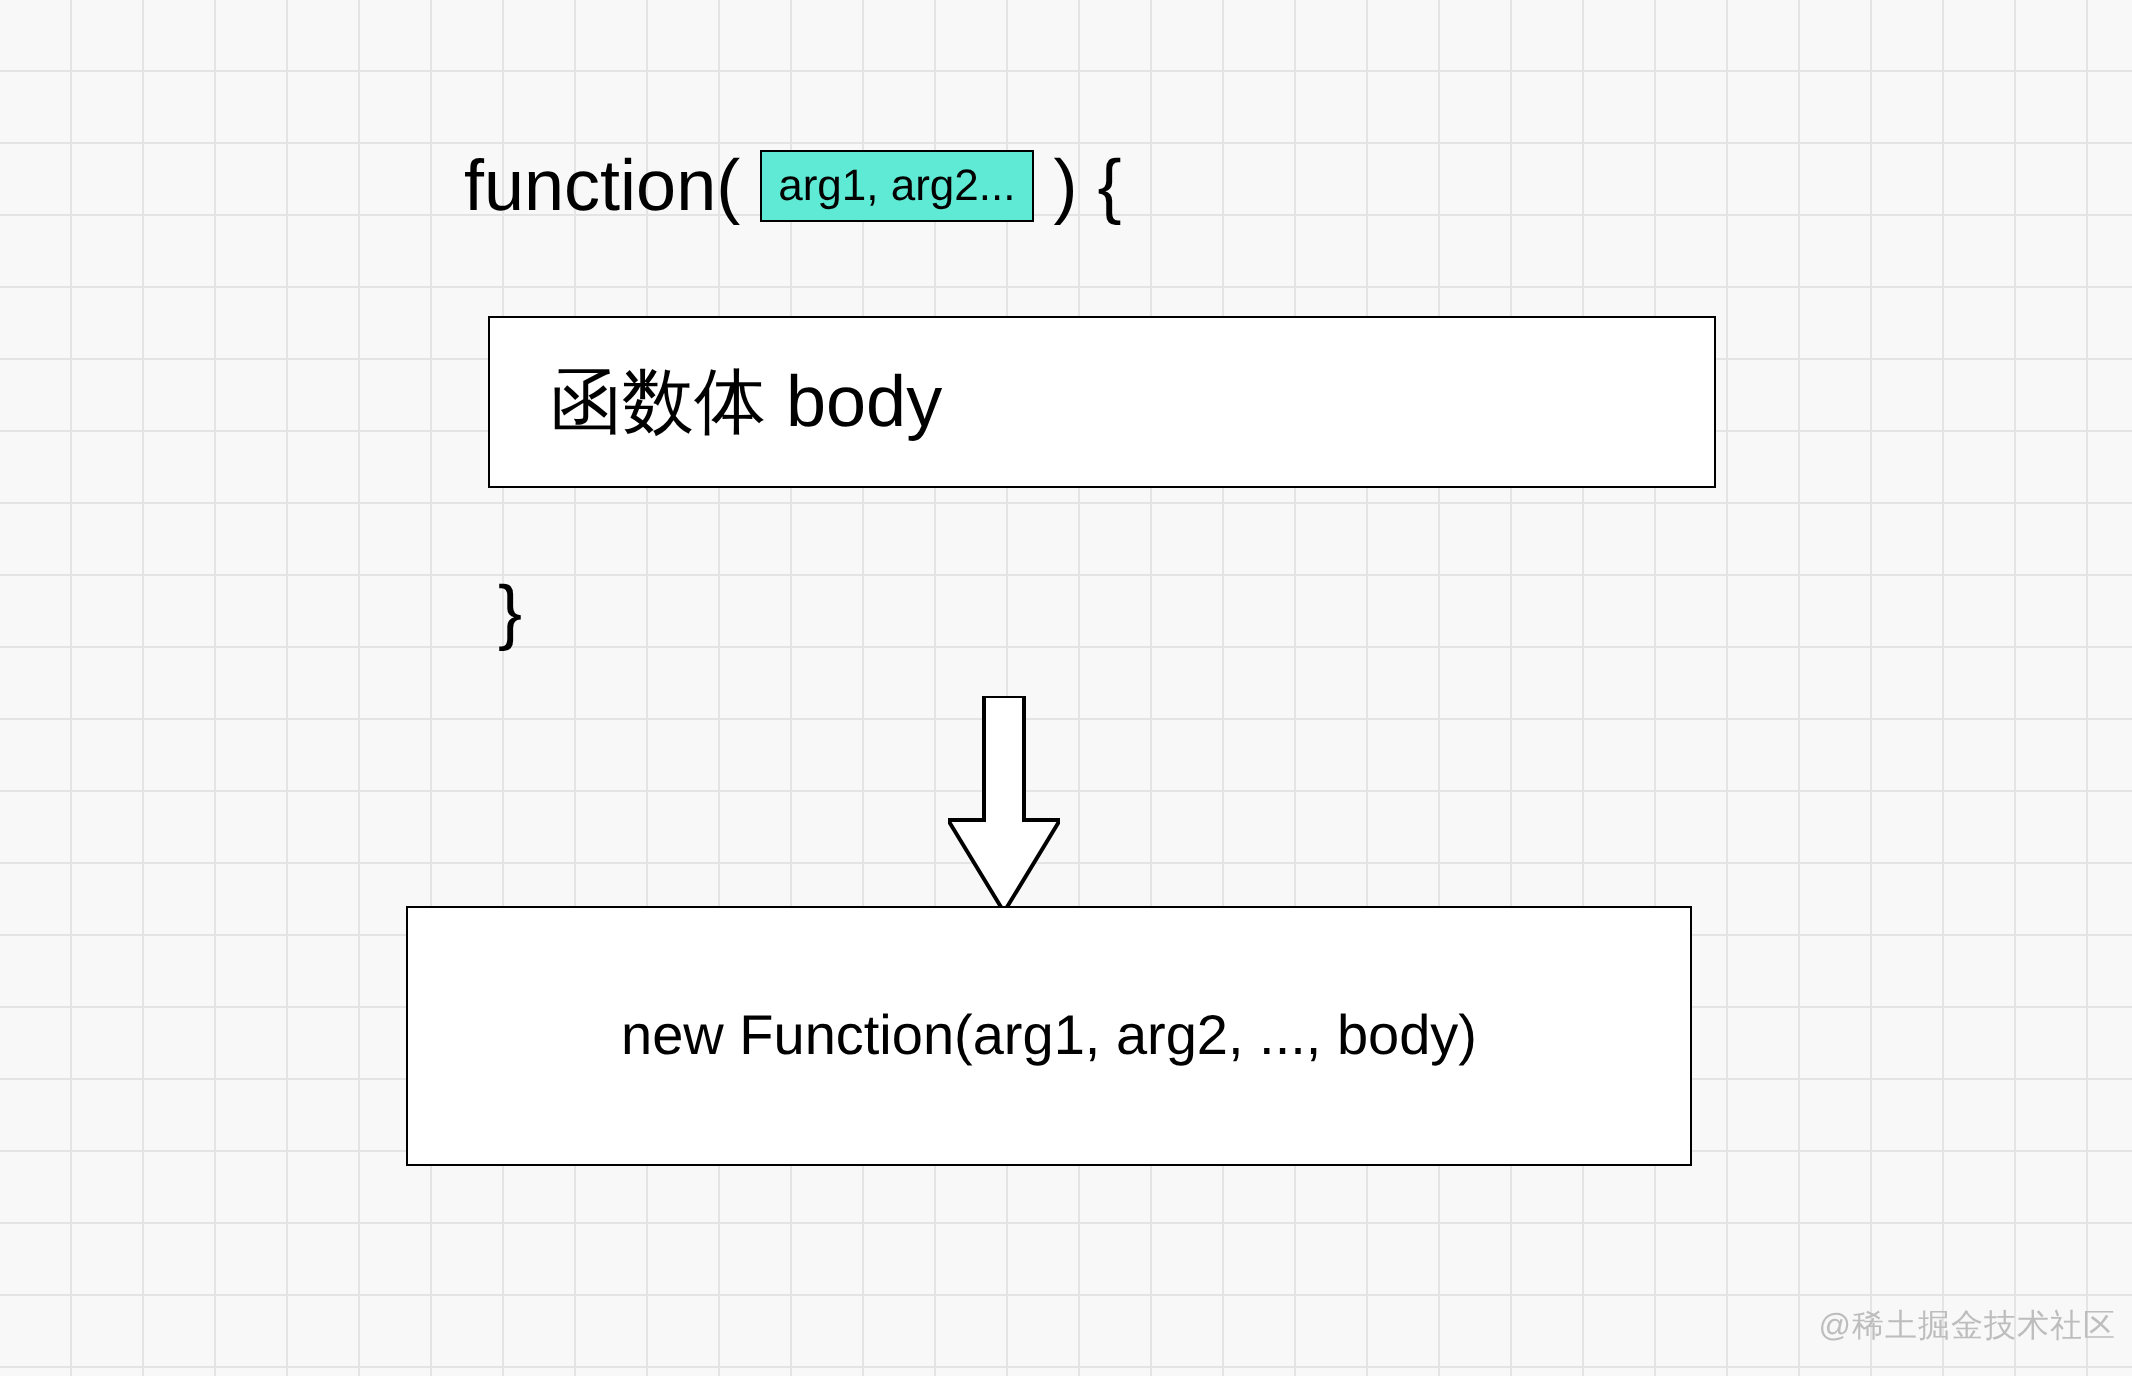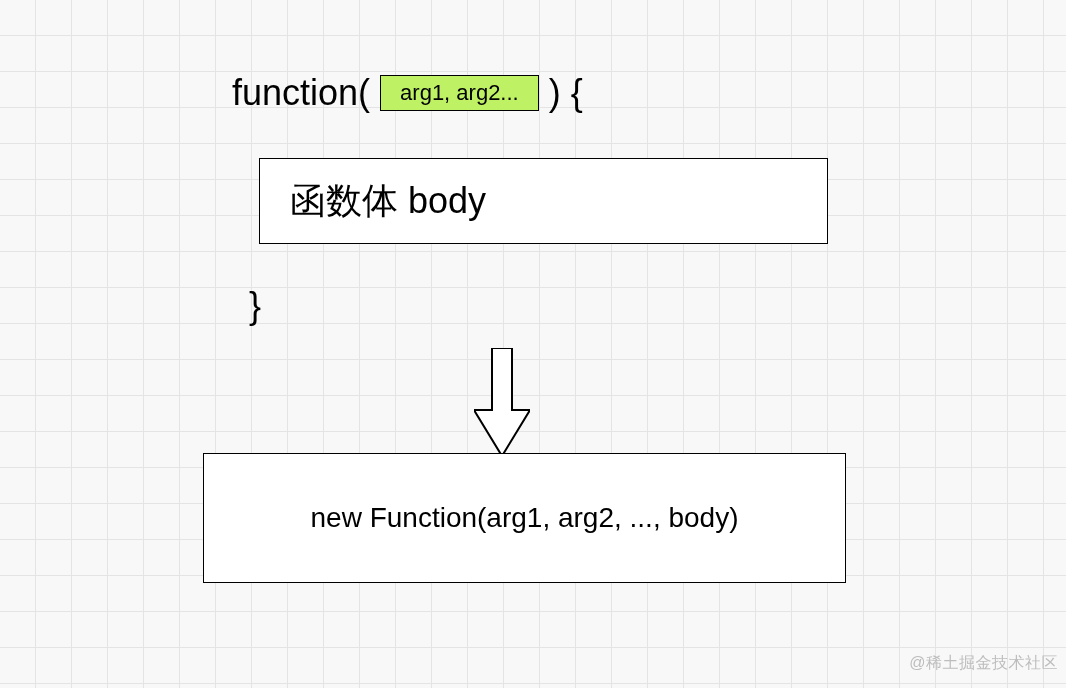--- a/index.html
+++ b/index.html
@@ -30,30 +30,30 @@
       top: 72px;
       display: flex;
       align-items: center;
       gap: 10px;
       font-size: 36px;
       color: #000;
       white-space: nowrap;
     }
     .args-box {
       border: 1.5px solid #000;
-      background: #bef264;
-      padding: 6px 19px;
+      background: #5eead4;
+      padding: 6px 8px;
       font-size: 22px;
       line-height: 1;
     }
     .body-box {
       position: absolute;
-      left: 259px;
+      left: 244px;
       top: 158px;
-      width: 569px;
+      width: 614px;
       height: 86px;
       border: 1.5px solid #000;
       background: #fff;
       display: flex;
       align-items: center;
       padding-left: 30px;
       font-size: 36px;
       color: #000;
     }
     .close-brace {

